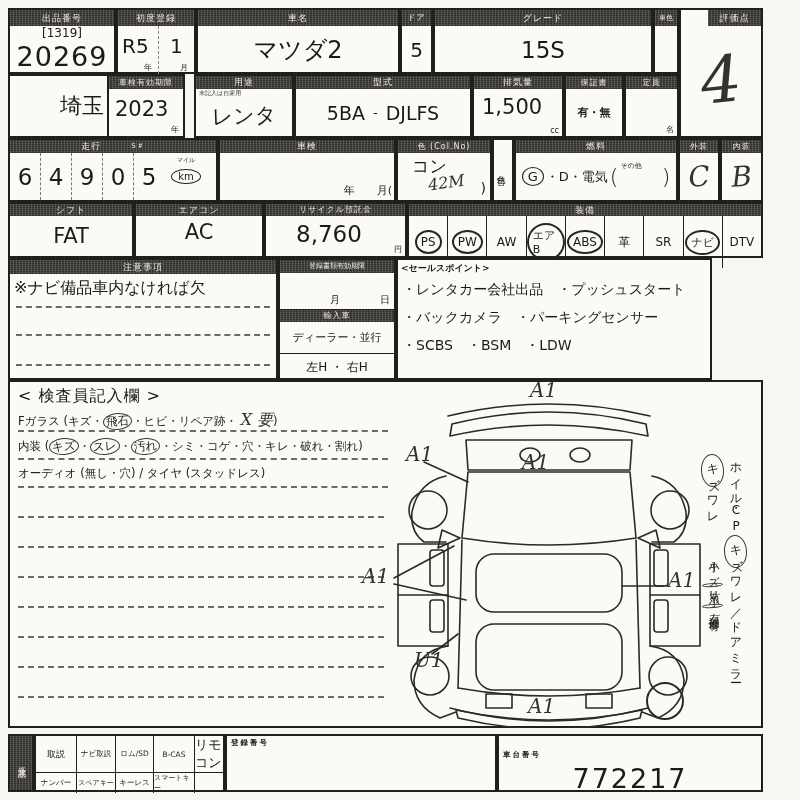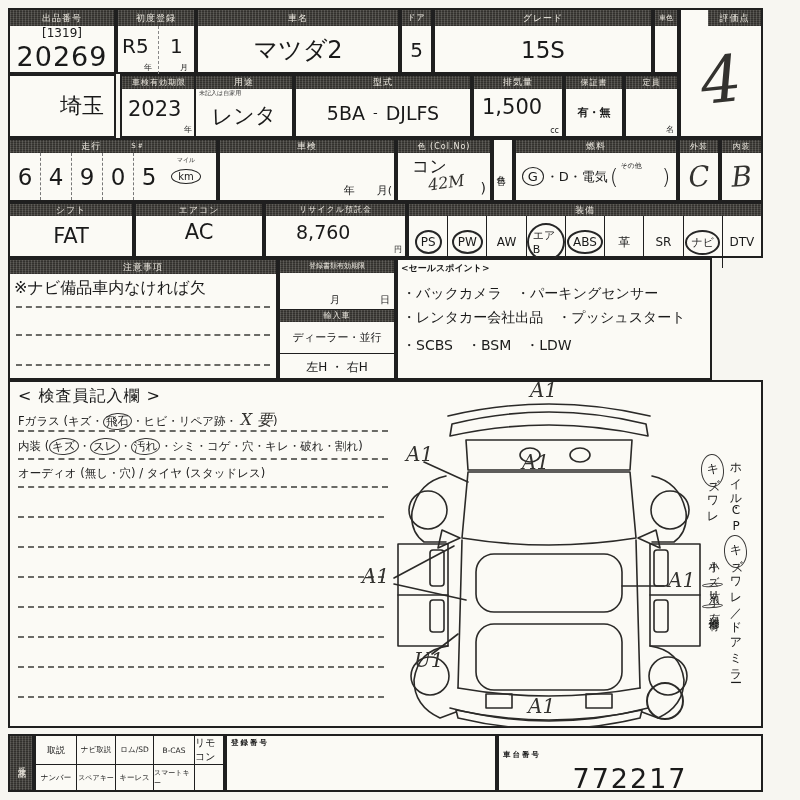--- a/index.html
+++ b/index.html
@@ -66,21 +66,21 @@
 
   <div class="abs box" style="left:679px;top:8px;width:84px;height:130px;">
     <div class="hdr" style="height:16px;margin-left:27px;">評価点</div>
     <div class="val hand" style="height:108px;font-size:64px;font-weight:300;transform:rotate(-6deg);">4</div>
   </div>
 
   <div class="abs box" style="left:8px;top:74px;width:108px;height:64px;padding-left:40px;">
     <div class="val" style="height:60px;font-size:22px;">埼玉</div>
   </div>
 
-  <div class="abs box" style="left:120px;top:74px;width:78px;height:64px;">
+  <div class="abs box" style="left:107px;top:74px;width:78px;height:64px;">
     <div class="hdr" style="height:13px;font-size:8px;">車検有効期限</div>
     <div style="position:relative;height:47px;">
       <span class="abs" style="left:6px;top:8px;font-size:21px;">2023</span>
       <span class="abs unit" style="right:4px;bottom:1px;">年</span>
     </div>
   </div>
 
   <div class="abs box" style="left:194px;top:74px;width:100px;height:64px;">
     <div class="hdr" style="height:13px;">用途</div>
     <div style="font-size:6px;color:#333;padding-left:3px;">未記入は自家用</div>
@@ -181,21 +181,21 @@
   </div>
 
   <div class="abs box" style="left:134px;top:202px;width:130px;height:56px;">
     <div class="hdr" style="height:12px;">エアコン</div>
     <div class="val" style="height:31px;font-size:21px;">AC</div>
   </div>
 
   <div class="abs box" style="left:264px;top:202px;width:143px;height:56px;">
     <div class="hdr" style="height:12px;font-size:8px;">リサイクル預託金</div>
     <div style="position:relative;height:40px;">
-      <span class="abs" style="left:30px;top:5px;font-size:19px;">8,760</span>
+      <span class="abs" style="left:30px;top:5px;font-size:23px;">8,760</span>
       <span class="abs unit" style="right:3px;bottom:1px;">円</span>
     </div>
   </div>
 
   <div class="abs box" style="left:407px;top:202px;width:356px;height:56px;">
     <div class="hdr" style="height:12px;">装備</div>
     <div style="display:flex;height:52px;">
       <div class="eq-item circled" style="border-left:none;">
           <span class="lab">PS</span>
         </div>
@@ -239,22 +239,22 @@
     <div style="position:relative;height:36px;border-bottom:1px solid #1f1f1f;">
       <span class="abs" style="right:4px;bottom:2px;font-size:10px;">月　　　　日</span>
     </div>
     <div class="hdr" style="height:12px;font-size:8px;">輸入車</div>
     <div class="val" style="height:31px;font-size:11px;border-bottom:1px solid #1f1f1f;">ディーラー・並行</div>
     <div class="val" style="height:26px;font-size:12px;">左H ・ 右H</div>
   </div>
 
   <div class="abs box" style="left:396px;top:258px;width:316px;height:122px;">
     <div style="font-size:9px;font-weight:bold;padding:2px 0 0 3px;">&lt;セールスポイント&gt;</div>
+    <div style="font-size:14px;padding:6px 0 0 4px;">・レンタカー会社出品　・プッシュスタート</div>
     <div style="font-size:14px;padding:10px 0 0 4px;">・バックカメラ　・パーキングセンサー</div>
-    <div style="font-size:14px;padding:6px 0 0 4px;">・レンタカー会社出品　・プッシュスタート</div>
     <div style="font-size:14px;padding:10px 0 0 4px;">・SCBS　・BSM　・LDW</div>
   </div>
 
   <div class="abs box" style="left:8px;top:380px;width:755px;height:348px;">
 
     <div class="abs" style="left:8px;top:4px;font-size:16px;letter-spacing:1px;">&lt; 検査員記入欄 &gt;</div>
 
     <div class="abs" style="left:8px;top:28px;font-size:11.5px;white-space:nowrap;">
       <span>Fガラス (キズ・</span><span class="circ">飛石</span><span>・ヒビ・リペア跡・ </span><span class="hand" style="font-size:16px;">X 要</span><span>)</span>
     </div>
@@ -354,21 +354,21 @@
   </div>
 
   <div class="abs hdr vtext" style="left:8px;top:734px;width:26px;height:58px;font-size:8px;border:2px solid #1f1f1f;">受渡品</div>
 
   <div class="abs" style="left:34px;top:734px;width:191px;height:58px;border:2px solid #1f1f1f;background:#fbfaf5;display:flex;flex-direction:column;">
     <div style="display:flex;flex:1;border-bottom:1px solid #1f1f1f;">
       <div class="val" style="width:40px;font-size:9px;border-right:1px solid #1f1f1f;">取説</div>
       <div class="val" style="width:38px;font-size:7.5px;border-right:1px solid #1f1f1f;">ナビ取説</div>
       <div class="val" style="width:37px;font-size:7.5px;border-right:1px solid #1f1f1f;">ロム/SD</div>
       <div class="val" style="width:40px;font-size:7.5px;border-right:1px solid #1f1f1f;">B-CAS</div>
-      <div class="val" style="flex:1;font-size:10px;">リモコン</div>
+      <div class="val" style="flex:1;font-size:13px;">リモコン</div>
     </div>
     <div style="display:flex;flex:1;">
       <div class="val" style="width:40px;font-size:7.5px;border-right:1px solid #1f1f1f;">ナンバー</div>
       <div class="val" style="width:38px;font-size:7px;border-right:1px solid #1f1f1f;">スペアキー</div>
       <div class="val" style="width:37px;font-size:7.5px;border-right:1px solid #1f1f1f;">キーレス</div>
       <div class="val" style="width:40px;font-size:7px;border-right:1px solid #1f1f1f;">スマートキー</div>
       <div class="val" style="flex:1;"></div>
     </div>
   </div>
 

